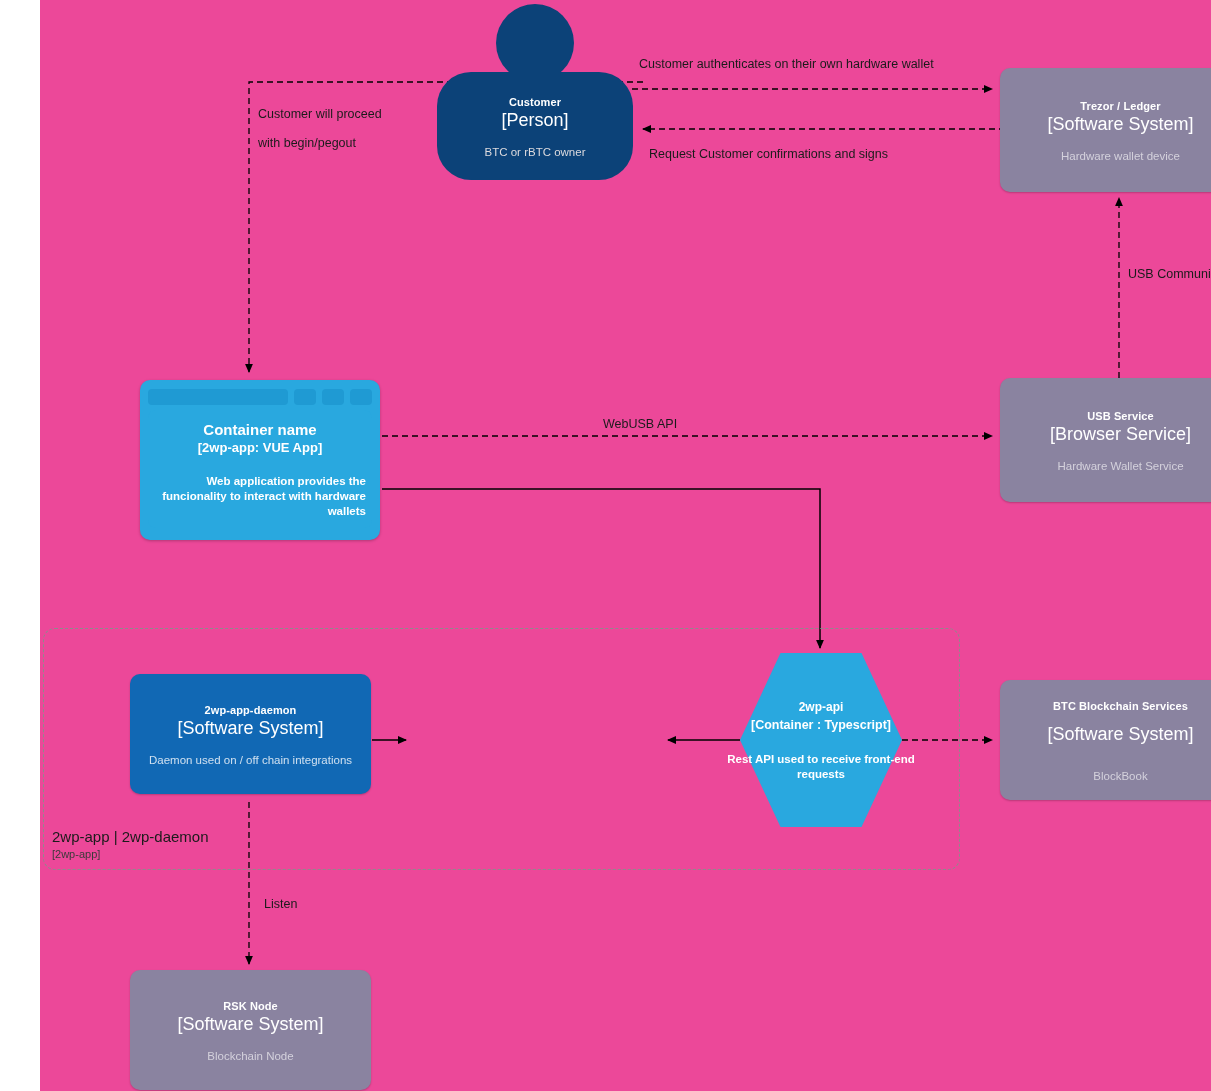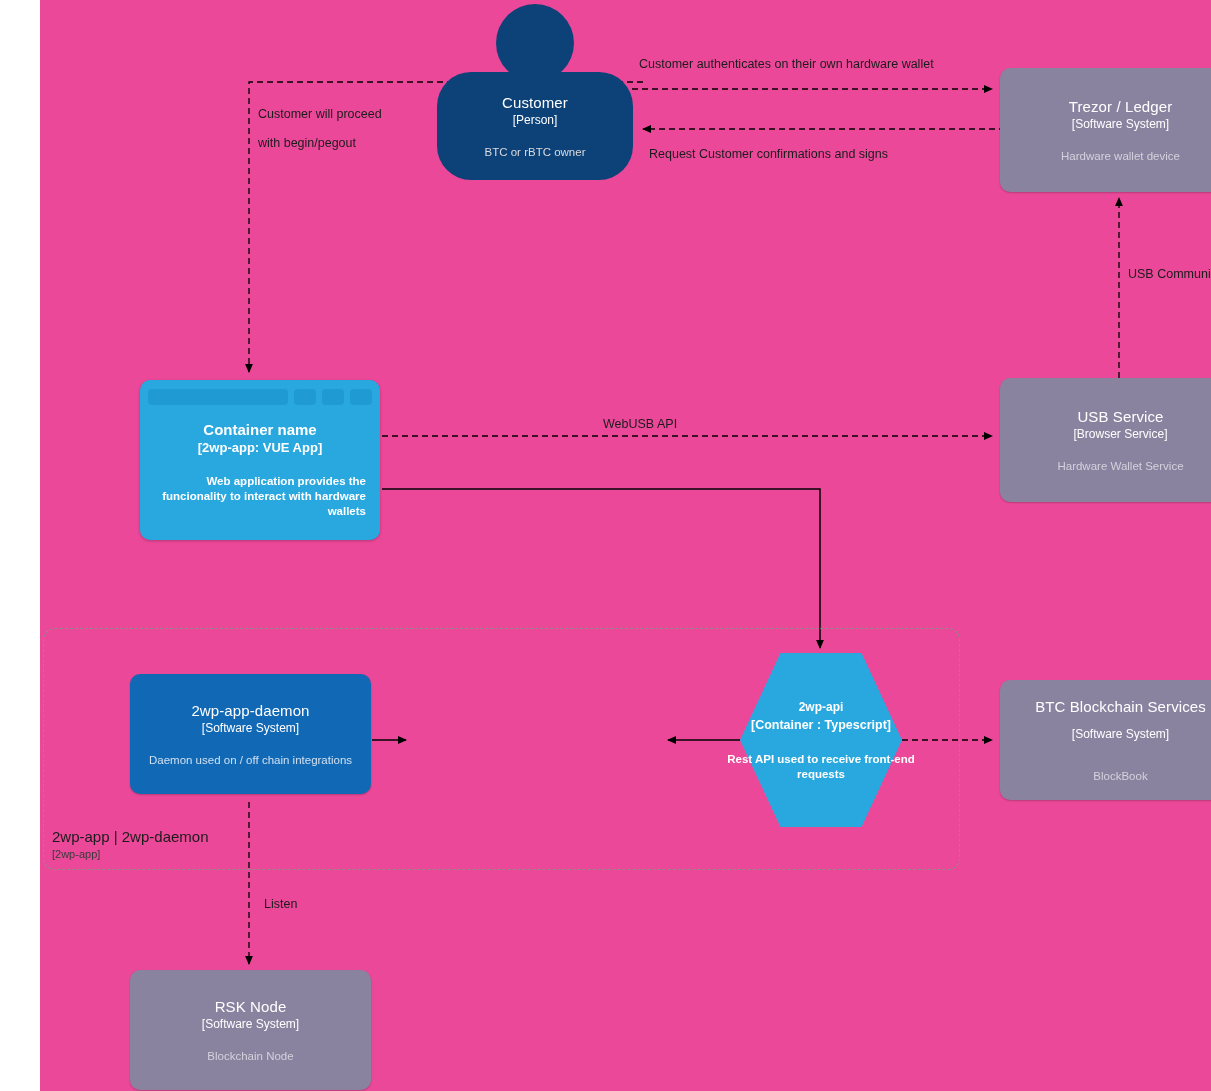--- a/index.html
+++ b/index.html
@@ -2,22 +2,22 @@
 <html><head>
 <meta charset="utf-8">
 <style>
   html,body{margin:0;padding:0;background:#ffffff;}
   body{font-family:"Liberation Sans",sans-serif;-webkit-font-smoothing:antialiased;}
   #canvas{position:relative;width:1211px;height:1091px;overflow:hidden;background:#ec4899;margin-left:40px;}
 
   
   .node{position:absolute;box-sizing:border-box;display:flex;flex-direction:column;
         align-items:center;justify-content:center;text-align:center;color:#ffffff;}
-  .node .ttl{font-weight:normal;font-size:15px;line-height:19px;letter-spacing:.1px;}
-  .node .sub{font-size:12px;line-height:17px;}
+  .node .ttl{font-weight:bold;font-size:11px;line-height:19px;letter-spacing:.1px;}
+  .node .sub{font-size:18px;line-height:17px;}
   .node .desc{font-size:11.5px;line-height:15px;margin-top:16px;color:#dcdade;}
 
   
   .c-person{background:#0c4278;}
   .c-ext{background:#8a83a0;}
   .c-ext .desc{color:#d4d1dc;}
   .c-sys{background:#1168b4;}
   .c-sys .desc{color:#cfe0f0;}
 
   .rounded{border-radius:10px;box-shadow:0 1px 2px rgba(0,0,0,.22);}

